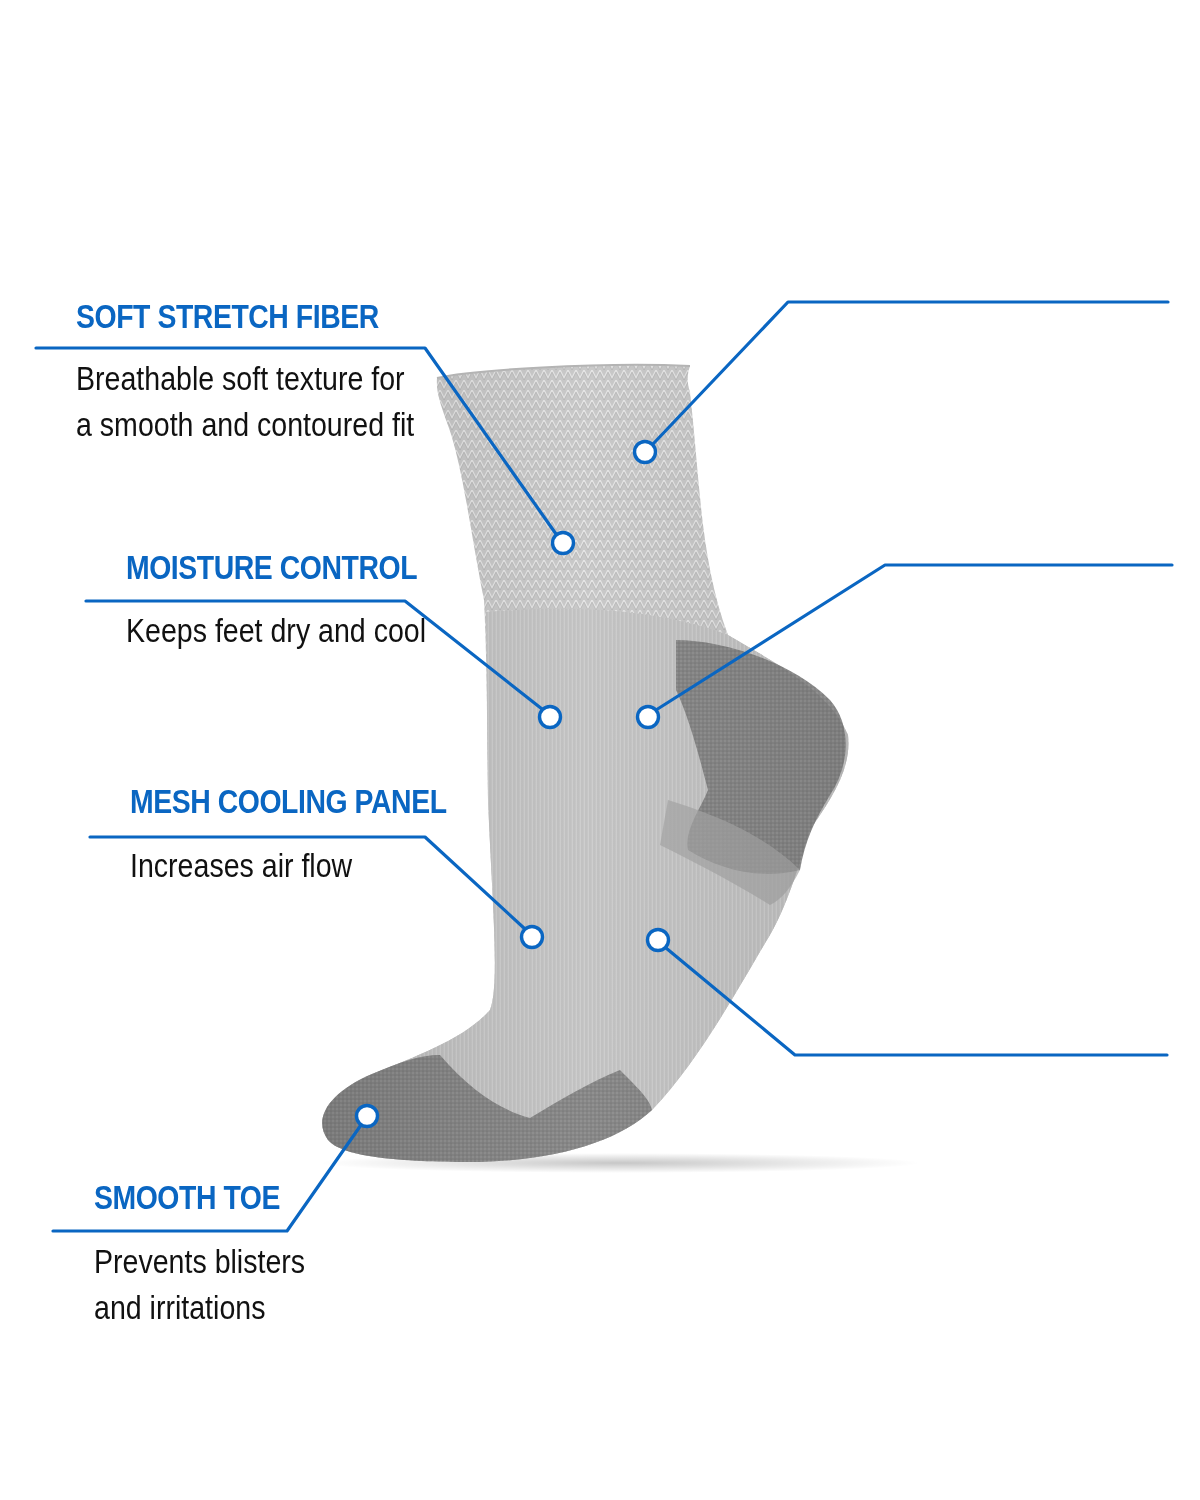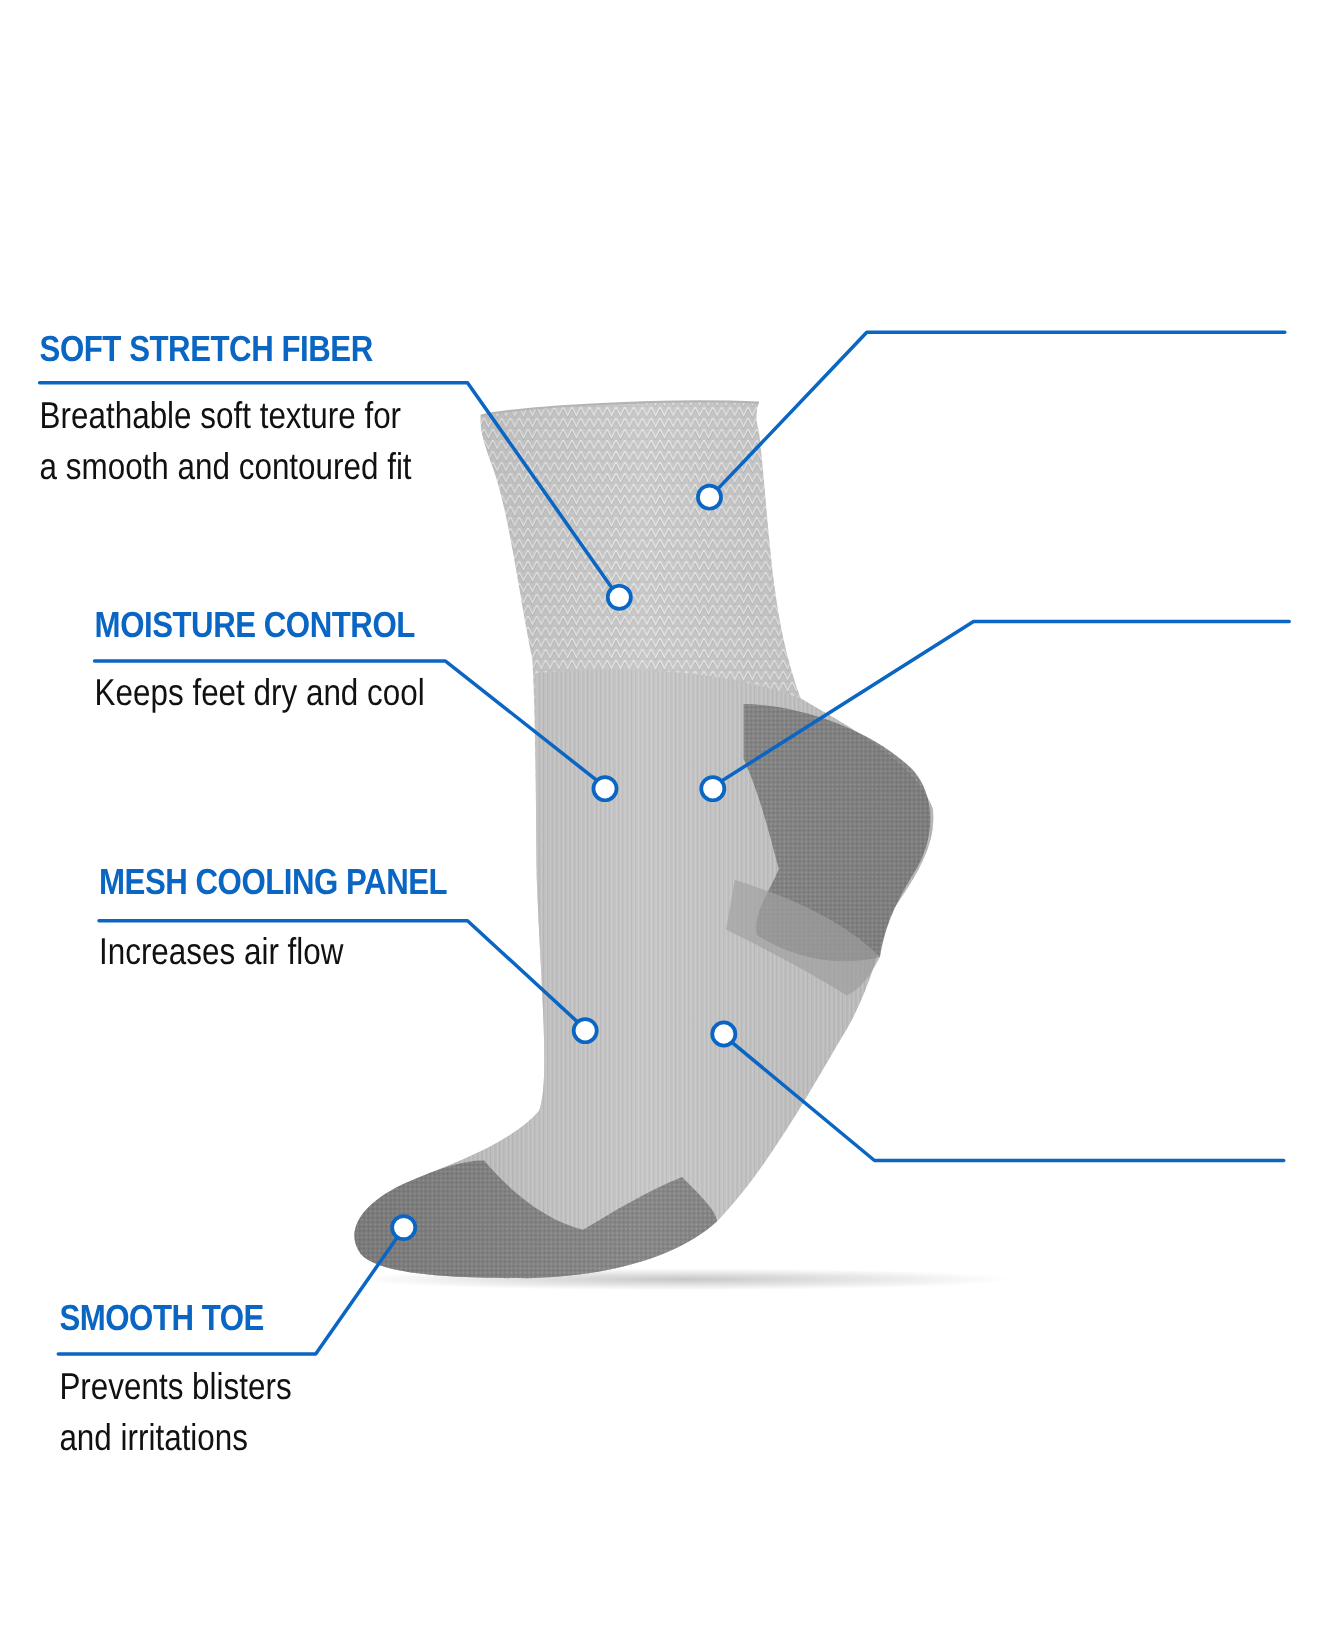--- a/index.html
+++ b/index.html
@@ -10,21 +10,21 @@
     body {
       width: 1200px;
       height: 1500px;
       position: relative;
       overflow: hidden;
       font-family: "Liberation Sans", "DejaVu Sans", sans-serif;
     }
     #canvas {
       position: absolute;
       left: 0; top: 0;
-      width: 972px; height: 1500px;
+      width: 972px; height: 1500px; padding-left: 40px;
     }
     .callout {
       position: absolute;
     }
     .callout .title {
       position: absolute;
       white-space: nowrap;
       font-family: "Liberation Sans", "DejaVu Sans", sans-serif;
       font-weight: 700;
       font-size: 33px;

